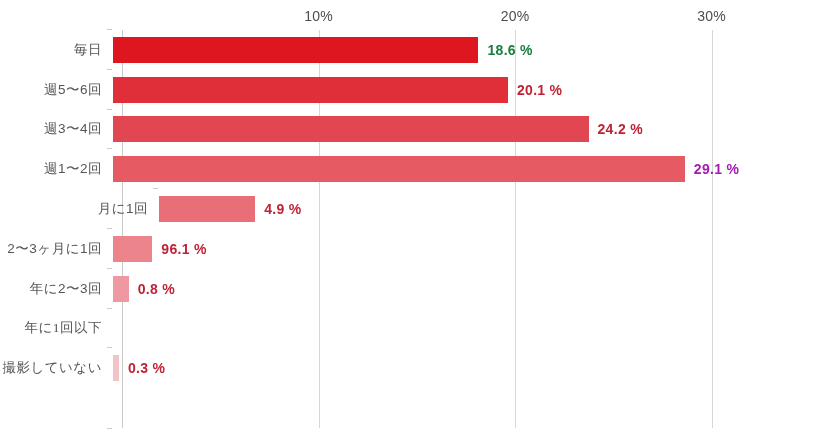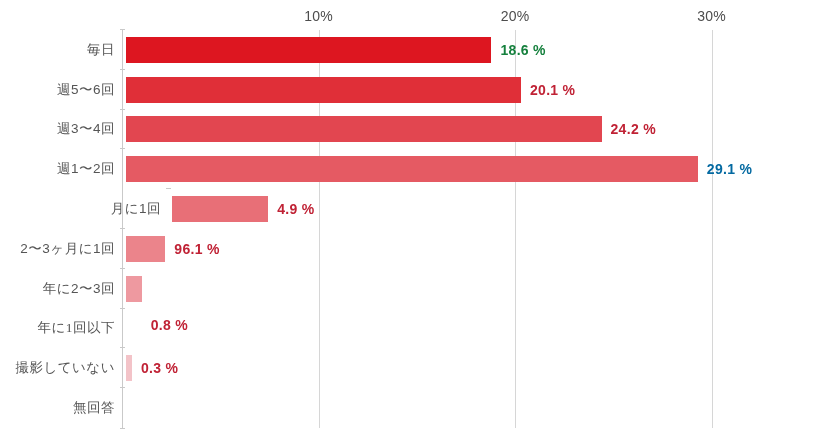--- a/index.html
+++ b/index.html
@@ -15,21 +15,21 @@
     position: relative;
     width: 813px;
     height: 445px;
     background: #ffffff;
     overflow: hidden;
   }
 
   
   .plot-area {
     position: absolute;
-    left: 125px;
+    left: 112px;
     top: 30px;
     width: 622px;
     height: 398px;
     padding-left: 12px;
   }
 
   
   .axis-line {
     position: absolute;
     left: 122px;
@@ -136,50 +136,46 @@
       <div class="row" style="top: 79.6px; height: 39.8px;">
         <div class="tickmark"></div>
         <div class="cat-label">週3〜4回</div>
         <div class="bar" style="width: 475.53px; background: rgb(226, 70, 80);"></div>
         <div class="bar-value" style="left: 485.53px; color: rgb(192, 34, 53);">24.2 %</div>
       </div>
       <div class="row" style="top: 119.4px; height: 39.8px;">
         <div class="tickmark"></div>
         <div class="cat-label">週1〜2回</div>
         <div class="bar" style="width: 571.815px; background: rgb(229, 90, 99);"></div>
-        <div class="bar-value" style="left: 581.815px; color: #0369a1;">29.1 %</div>
+        <div class="bar-value" style="left: 581.815px; color: #a21caf;">29.1 %</div>
       </div>
       <div class="row" style="top: 159.2px; height: 39.8px; margin-left: 46px;">
         <div class="tickmark"></div>
         <div class="cat-label">月に1回</div>
         <div class="bar" style="width: 96.285px; background: rgb(232, 111, 119);"></div>
         <div class="bar-value" style="left: 106.285px; color: rgb(192, 34, 53); text-align: center;">4.9 %</div>
       </div>
       <div class="row" style="top: 199px; height: 39.8px;">
         <div class="tickmark"></div>
         <div class="cat-label">2〜3ヶ月に1回</div>
         <div class="bar" style="width: 39.3px; background: rgb(235, 132, 139);"></div>
         <div class="bar-value" style="left: 49.3px; color: rgb(192, 34, 53);">96.1 %</div>
       </div>
       <div class="row" style="top: 238.8px; height: 39.8px;">
         <div class="tickmark"></div>
         <div class="cat-label">年に2〜3回</div>
         <div class="bar" style="width: 15.72px; background: rgb(238, 153, 160);"></div>
-        <div class="bar-value" style="left: 25.72px; color: rgb(192, 34, 53); margin-top: 36px;">0.8 %</div>
+        <div class="bar-value" style="left: 25.72px; color: rgb(192, 34, 53);">0.8 %</div>
       </div>
       <div class="row" style="top: 278.6px; height: 39.8px; font-family: Liberation Serif, serif;">
         <div class="tickmark"></div>
         <div class="cat-label">年に1回以下</div>
       </div>
       <div class="row" style="top: 318.4px; height: 39.8px;">
         <div class="tickmark"></div>
         <div class="cat-label">撮影していない</div>
         <div class="bar" style="width: 5.895px; background: rgb(243, 195, 200);"></div>
         <div class="bar-value" style="left: 15.895px; color: rgb(192, 34, 53);">0.3 %</div>
       </div>
-      <div class="row" style="top: 358.2px; height: 39.8px;">
-        <div class="tickmark"></div>
-        <div class="cat-label">無回答</div>
-      </div>
       <div class="tickmark" style="top: 398px;"></div>
     </div>
 
 </div>
 
 </body></html>

